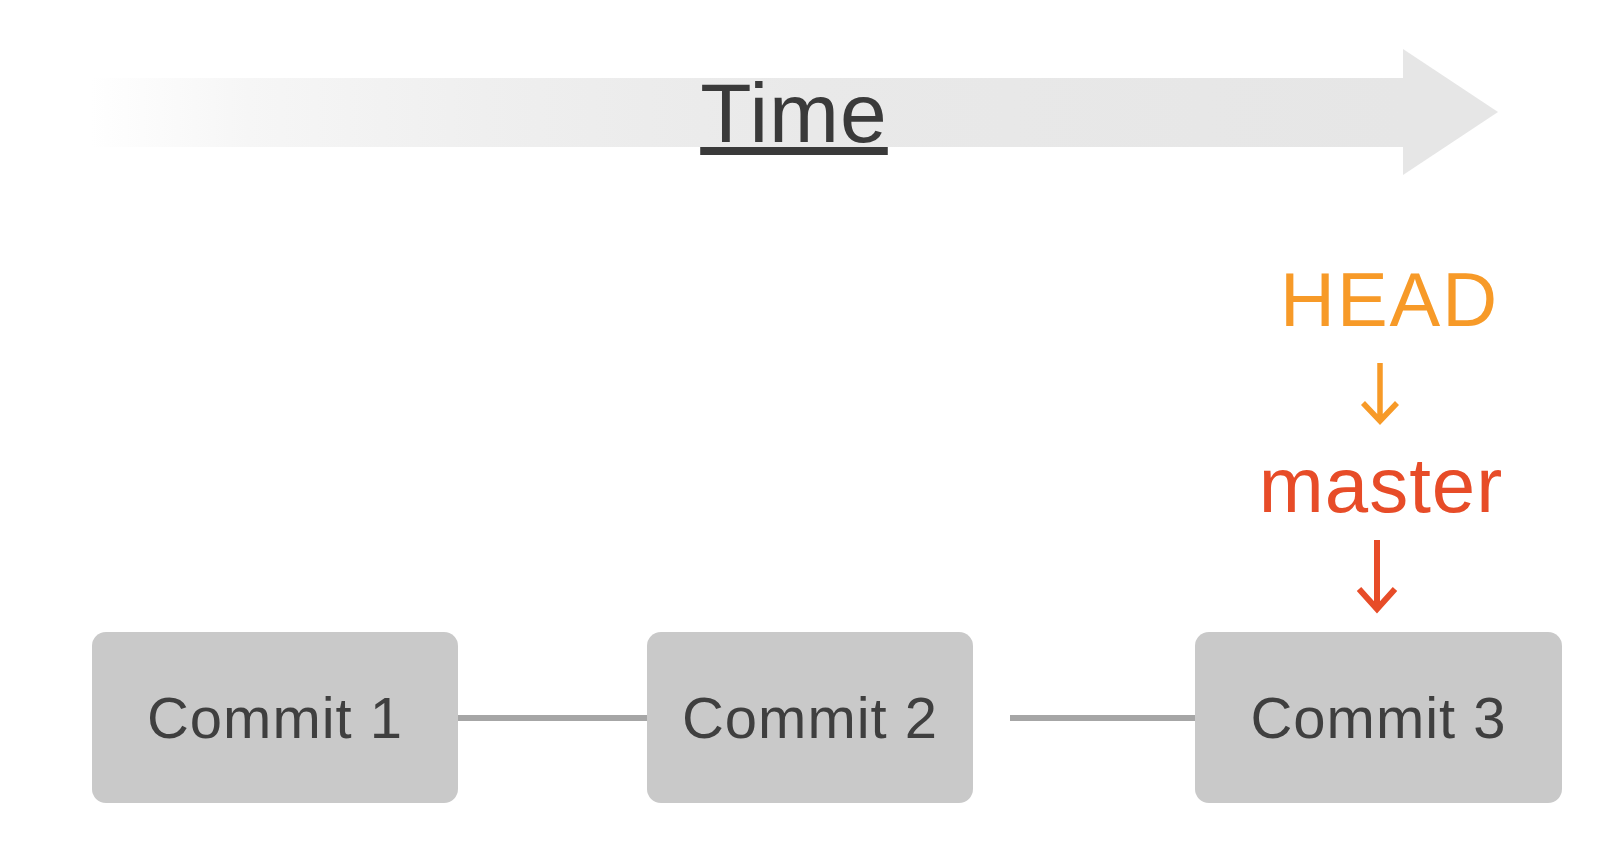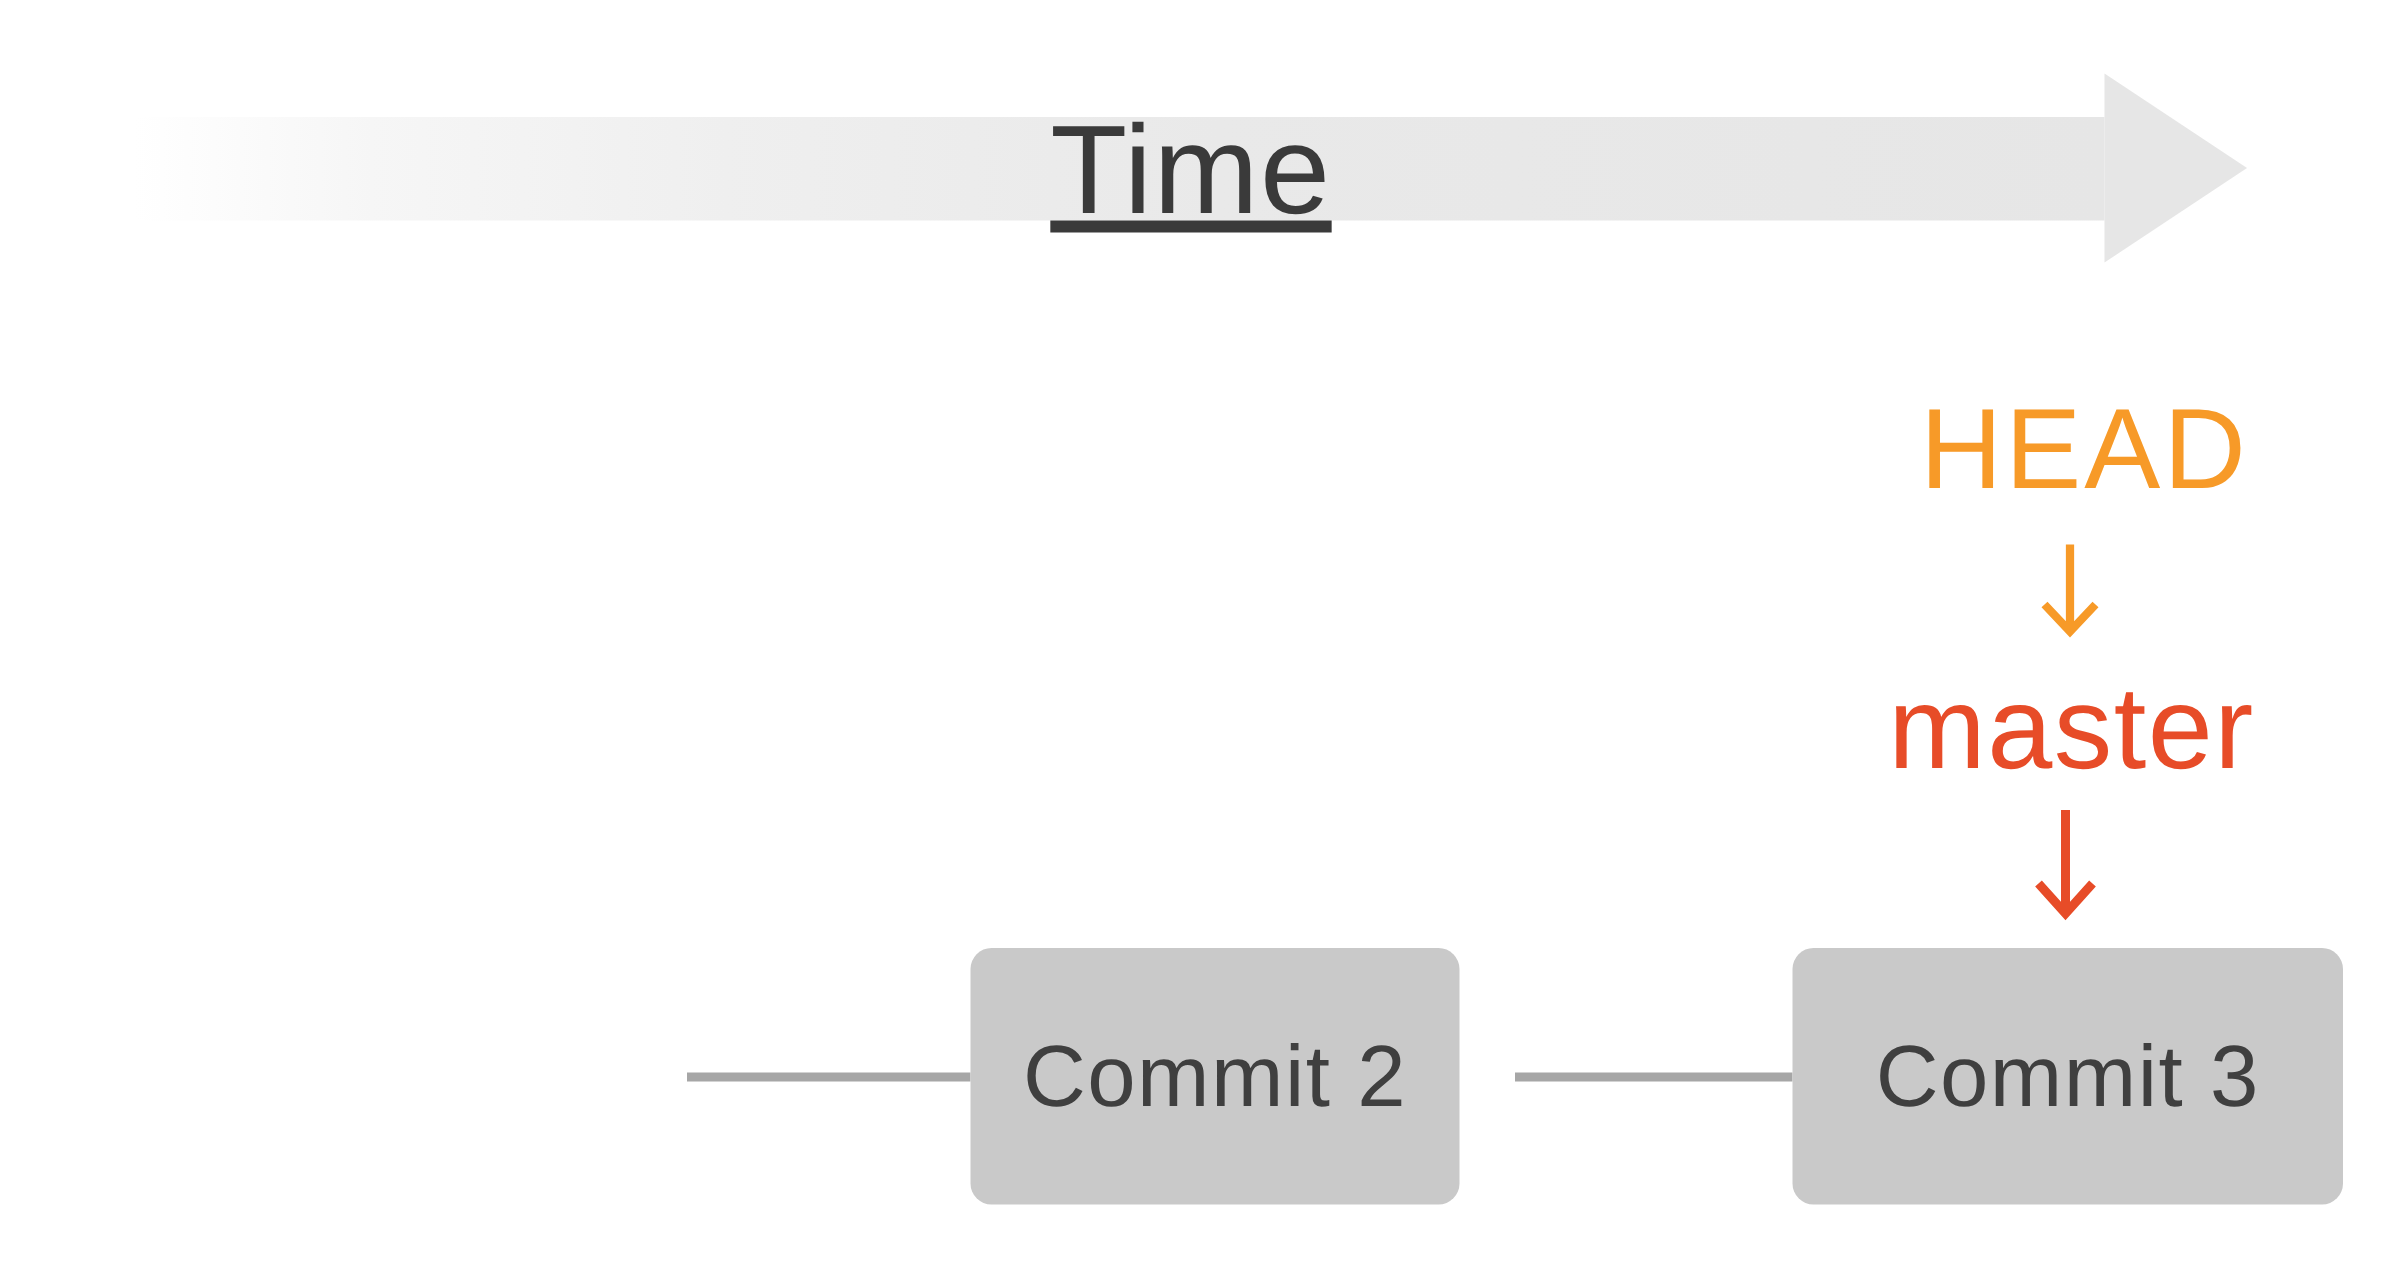--- a/index.html
+++ b/index.html
@@ -89,20 +89,23 @@
   <div class="master-label">master</div>
   <div class="down-arrow master-arrow">
     <svg width="46" height="78" viewBox="0 0 46 78" aria-hidden="true">
       <path d="M23 3 V71 M5 52 L23 72 L41 52" fill="none" stroke="currentColor" stroke-width="6" stroke-linecap="butt"></path>
     </svg>
   </div>
 
   <div class="connector connector-1"></div>
   <div class="connector connector-2"></div>
 
+  <div class="commit-box commit-1">
+    <span>Commit 1</span>
+  </div>
   <div class="commit-box commit-2">
     <span>Commit 2</span>
   </div>
   <div class="commit-box commit-3">
     <span>Commit 3</span>
   </div>
 
 </div>
 
 </body></html>

